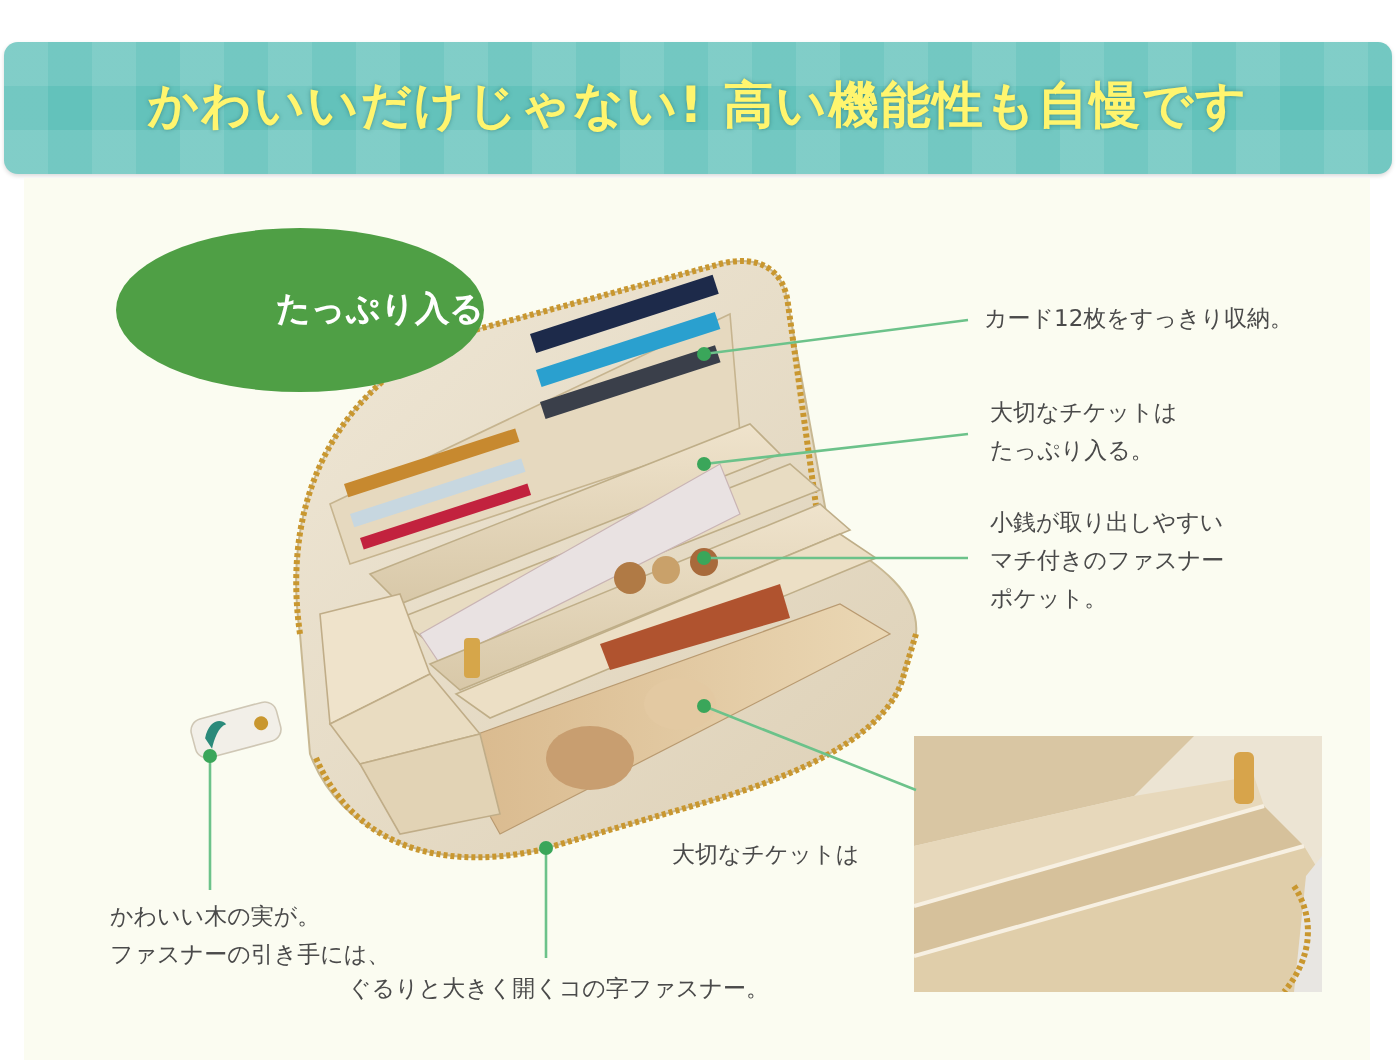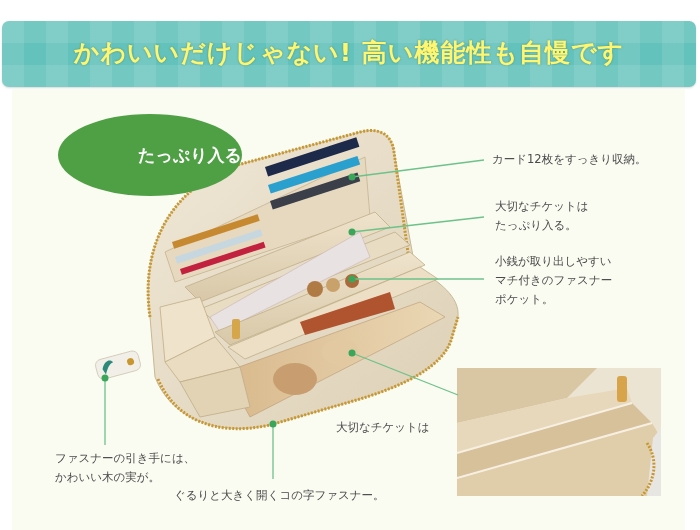--- a/index.html
+++ b/index.html
@@ -181,21 +181,21 @@
     <div>小銭が取り出しやすい</div>
     <div>マチ付きのファスナー</div>
     <div>ポケット。</div>
   </div>
 
   <div class="caption" style="left:336px; top:401px;">
     <div>大切なチケットは</div>
   </div>
 
   <div class="caption" style="left:55px; top:432px;">
+    <div>かわいい木の実が。</div>
     <div>ファスナーの引き手には、</div>
-    <div>かわいい木の実が。</div>
   </div>
 
   <div class="caption" style="left:174px; top:469px;font-family:Liberation Serif, serif;">
     <div>ぐるりと大きく開くコの字ファスナー。</div>
   </div>
 
 </div>
 
 </body></html>

